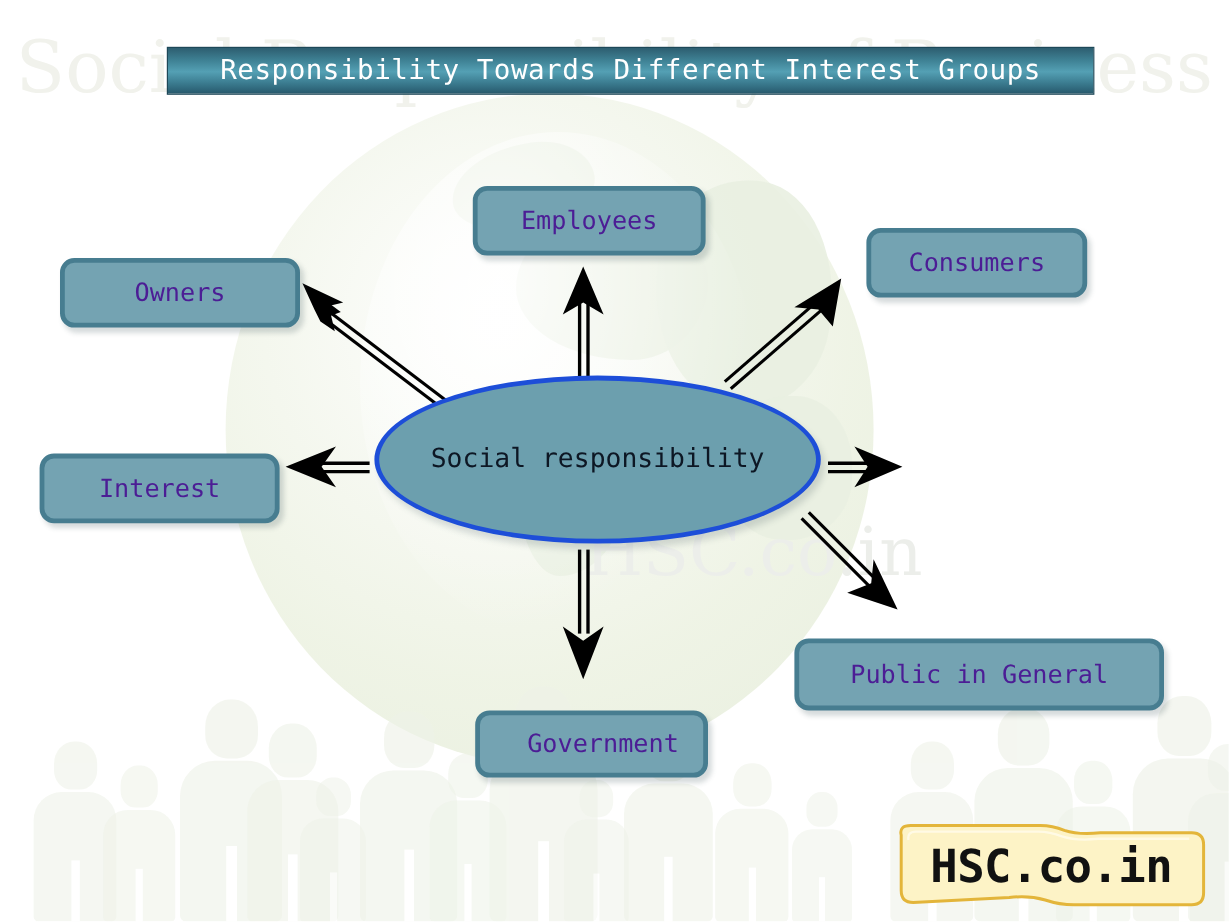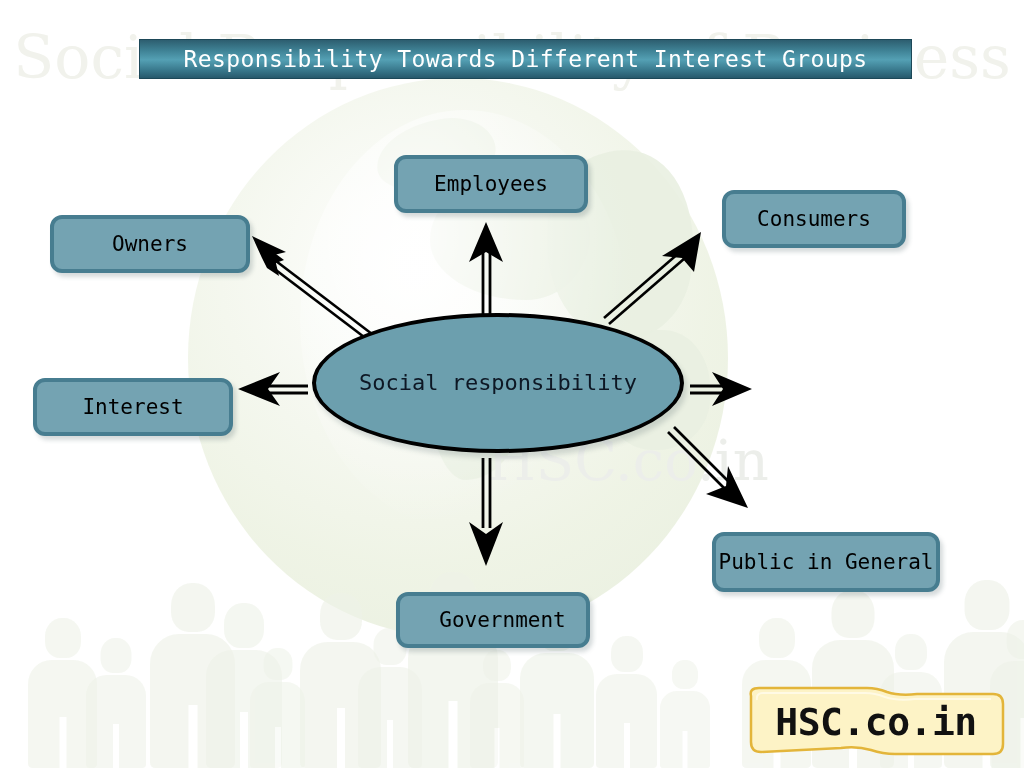--- a/index.html
+++ b/index.html
@@ -130,36 +130,36 @@
 
   .node {
     position: absolute;
     box-sizing: border-box;
     background: #74a3b2;
     border: 4px solid #477d90;
     border-radius: 12px;
     display: flex;
     align-items: center;
     justify-content: center;
-    color: #000000;
+    color: #4c1d95;
     font-family: "DejaVu Sans Mono", monospace;
     font-size: 21px;
     box-shadow: 3px 4px 4px rgba(70,90,95,0.22);
     white-space: nowrap;
   }
 
   .center-node {
     position: absolute;
     left: 312px;
     top: 313px;
     width: 372px;
     height: 140px;
     box-sizing: border-box;
     background: #6c9fae;
-    border: 4px solid #000000;
+    border: 4px solid #1d4ed8;
     border-radius: 50%;
     display: flex;
     align-items: center;
     justify-content: center;
     text-align: center;
     color: #0d1724;
     font-family: "DejaVu Sans Mono", monospace;
     font-size: 22px;
     line-height: 1.28;
     box-shadow: 3px 5px 5px rgba(70,90,95,0.20);
@@ -369,21 +369,21 @@
 
     <div class="node" style="left:722px; top:190px; width:184px; height:58px;">
       <span>Consumers</span>
     </div>
 
     <div class="node" style="left:33px; top:378px; width:200px; height:58px;">
       <span>Interest</span>
     </div>
 
 
-    <div class="node" style="left:712px; top:532px; width:228px; height:60px;">
+    <div class="node" style="left:662px; top:532px; width:308px; height:60px;">
       <span>Public in General</span>
     </div>
 
     <div class="node" style="left:396px; top:592px; width:194px; height:56px;padding-left:19px;">
       <span>Government</span>
     </div>
   </div>
 
   <div class="hsc-logo">
     <svg width="262" height="80" viewBox="0 0 262 80">

